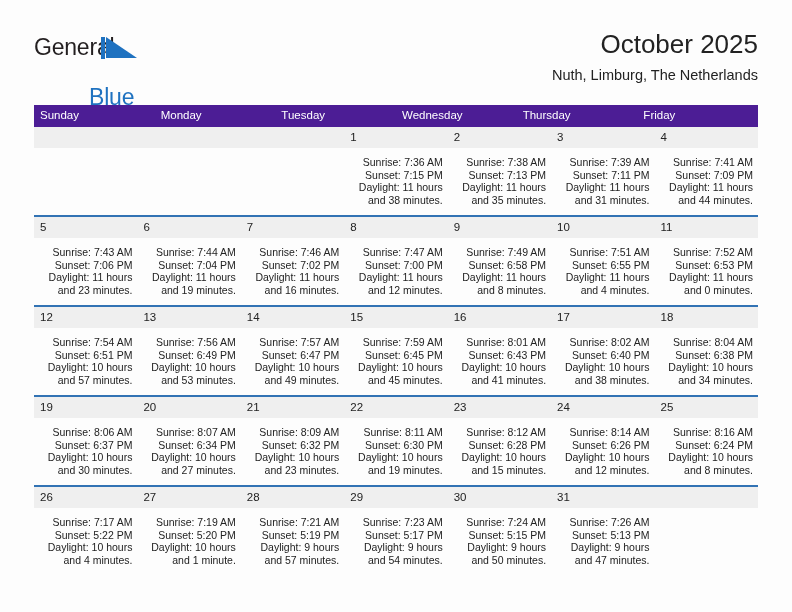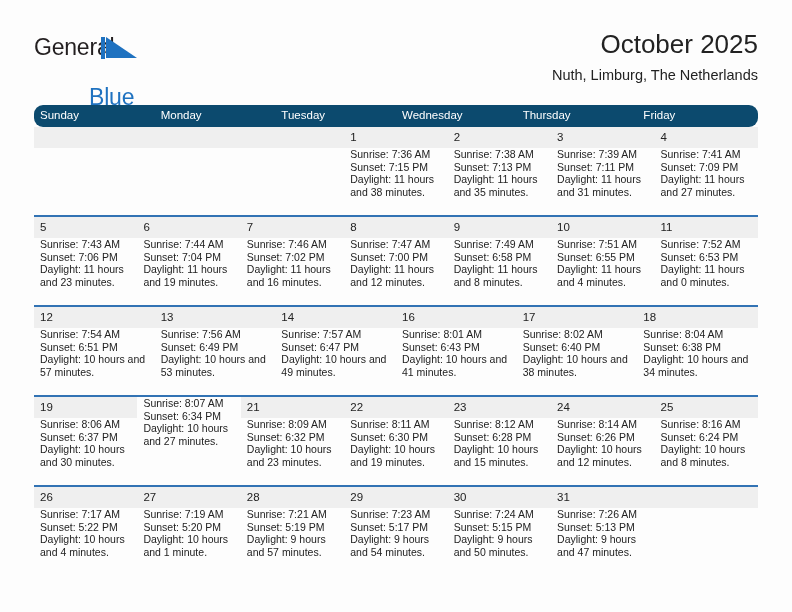--- a/index.html
+++ b/index.html
@@ -84,22 +84,21 @@
 
   
   .calendar {
     position: absolute;
     left: 34px;
     top: 105px;
     width: 724px;
   }
   .dow-row {
     display: flex;
-    background: #0c4a6e;
-    border-radius: 9px;
+    background: #4c1d95;
   }
   .dow-cell {
     flex: 1 1 0;
     color: #ffffff;
     font-size: 11.5px;
     line-height: 19px;
     padding: 1px 0 2px 6px;
     box-sizing: border-box;
     white-space: nowrap;
   }
@@ -122,24 +121,25 @@
   .day-num {
     background: #efefef;
     font-size: 11.5px;
     line-height: 19px;
     color: #222222;
     padding: 1px 0 1px 6px;
     height: 21px;
     box-sizing: border-box;
   }
   .day-body {
-    padding: 0 5px 6px 6px;
+    padding: 8px 5px 6px 6px;
     font-size: 10.5px;
     line-height: 12.6px;
     color: #222222;
+    text-align: right;
   }
   .day-body div {
     white-space: nowrap;
   }
   .day-body .dl {
     white-space: normal;
   }
   .day-cell.empty .day-num {
     background: #efefef;
   }
@@ -211,21 +211,21 @@
               <div>Sunrise: 7:39 AM</div>
               <div>Sunset: 7:11 PM</div>
               <div class="dl">Daylight: 11 hours and 31 minutes.</div>
             </div>
           </div>
           <div class="day-cell">
             <div class="day-num">4</div>
             <div class="day-body">
               <div>Sunrise: 7:41 AM</div>
               <div>Sunset: 7:09 PM</div>
-              <div class="dl">Daylight: 11 hours and 27 minutes.</div>
+              <div class="dl">Daylight: 11 hours and 44 minutes.</div>
             </div>
           </div>
         </div>
         <div class="week-row">
           <div class="day-cell">
             <div class="day-num">5</div>
             <div class="day-body">
               <div>Sunrise: 7:43 AM</div>
               <div>Sunset: 7:06 PM</div>
               <div class="dl">Daylight: 11 hours and 23 minutes.</div>
@@ -299,20 +299,28 @@
           </div>
           <div class="day-cell">
             <div class="day-num">14</div>
             <div class="day-body">
               <div>Sunrise: 7:57 AM</div>
               <div>Sunset: 6:47 PM</div>
               <div class="dl">Daylight: 10 hours and 49 minutes.</div>
             </div>
           </div>
           <div class="day-cell">
+            <div class="day-num">15</div>
+            <div class="day-body">
+              <div>Sunrise: 7:59 AM</div>
+              <div>Sunset: 6:45 PM</div>
+              <div class="dl">Daylight: 10 hours and 45 minutes.</div>
+            </div>
+          </div>
+          <div class="day-cell">
             <div class="day-num">16</div>
             <div class="day-body">
               <div>Sunrise: 8:01 AM</div>
               <div>Sunset: 6:43 PM</div>
               <div class="dl">Daylight: 10 hours and 41 minutes.</div>
             </div>
           </div>
           <div class="day-cell">
             <div class="day-num">17</div>
             <div class="day-body">
@@ -333,20 +341,21 @@
         <div class="week-row">
           <div class="day-cell">
             <div class="day-num">19</div>
             <div class="day-body">
               <div>Sunrise: 8:06 AM</div>
               <div>Sunset: 6:37 PM</div>
               <div class="dl">Daylight: 10 hours and 30 minutes.</div>
             </div>
           </div>
           <div class="day-cell">
+            <div class="day-num">20</div>
             <div class="day-body">
               <div>Sunrise: 8:07 AM</div>
               <div>Sunset: 6:34 PM</div>
               <div class="dl">Daylight: 10 hours and 27 minutes.</div>
             </div>
           </div>
           <div class="day-cell">
             <div class="day-num">21</div>
             <div class="day-body">
               <div>Sunrise: 8:09 AM</div>

